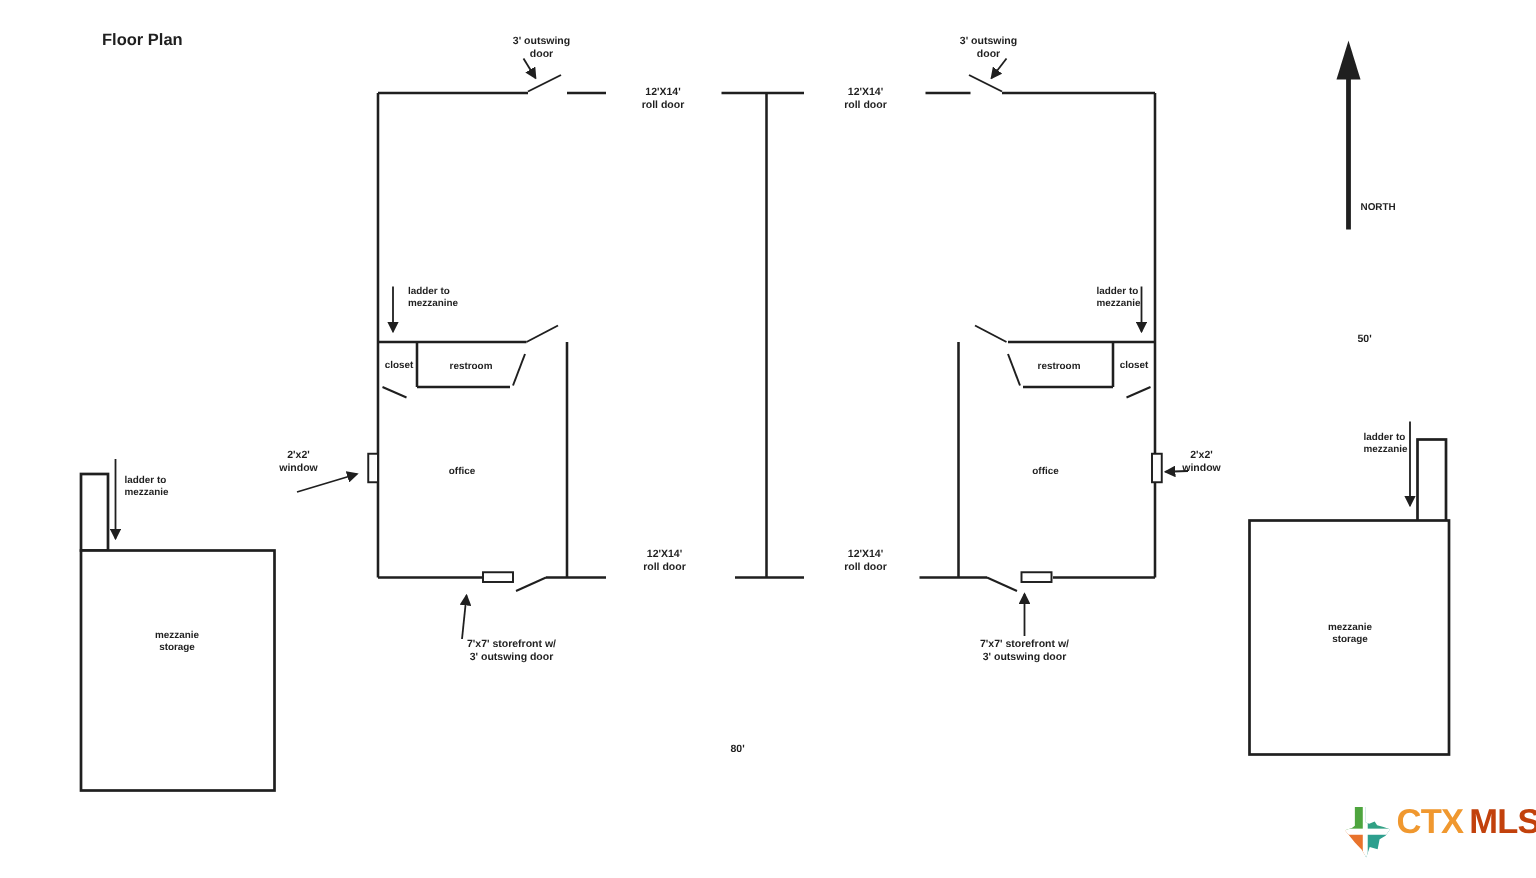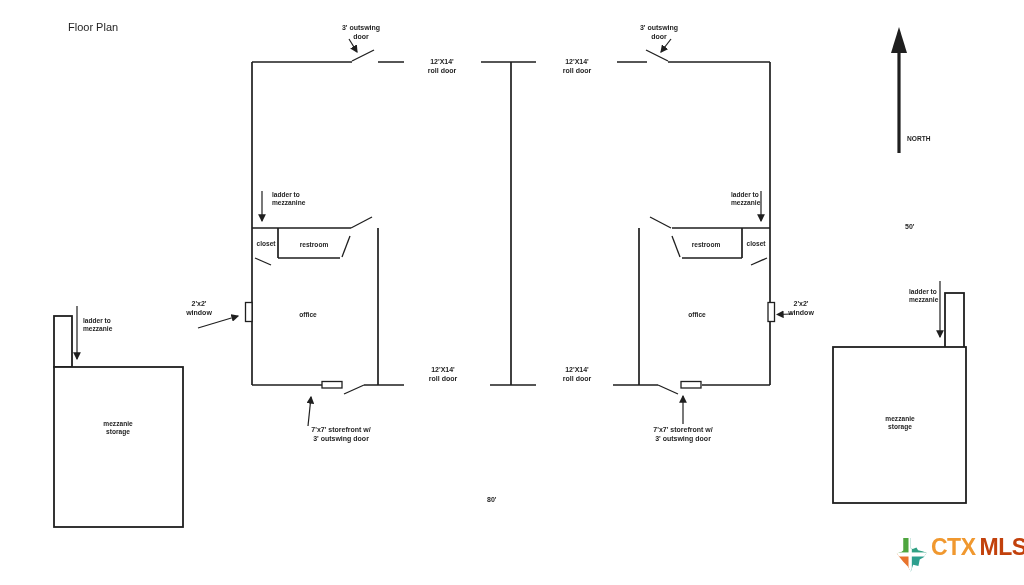--- a/index.html
+++ b/index.html
@@ -3,21 +3,21 @@
 <meta charset="utf-8">
 <style>
   html,body{margin:0;padding:0;background:#ffffff;}
   #canvas{position:relative;width:1024px;height:585px;background:#ffffff;overflow:hidden;
           font-family:"Liberation Sans", sans-serif;color:#1f1f1f;}
   #plan-svg{position:absolute;left:0;top:0;}
   .lbl{position:absolute;font-weight:bold;color:#1f1f1f;white-space:pre-line;line-height:1.25;}
   .c{transform:translateX(-50%);text-align:center;}
   .t6{font-size:6.6px;}
   .t7{font-size:7px;}
-  .title{font-size:11px;font-weight:normal;}
+  .title{font-size:11px;font-weight:bold;}
   #logo{position:absolute;left:891px;top:536px;display:flex;align-items:center;gap:4px;}
   #logo .word{font-size:23px;font-weight:bold;letter-spacing:-0.5px;line-height:1;}
 </style>
 </head>
 <body>
 
 <div id="canvas">
 
   <svg id="plan-svg" width="1024" height="585" viewBox="0 0 1024 585">
     <defs>

